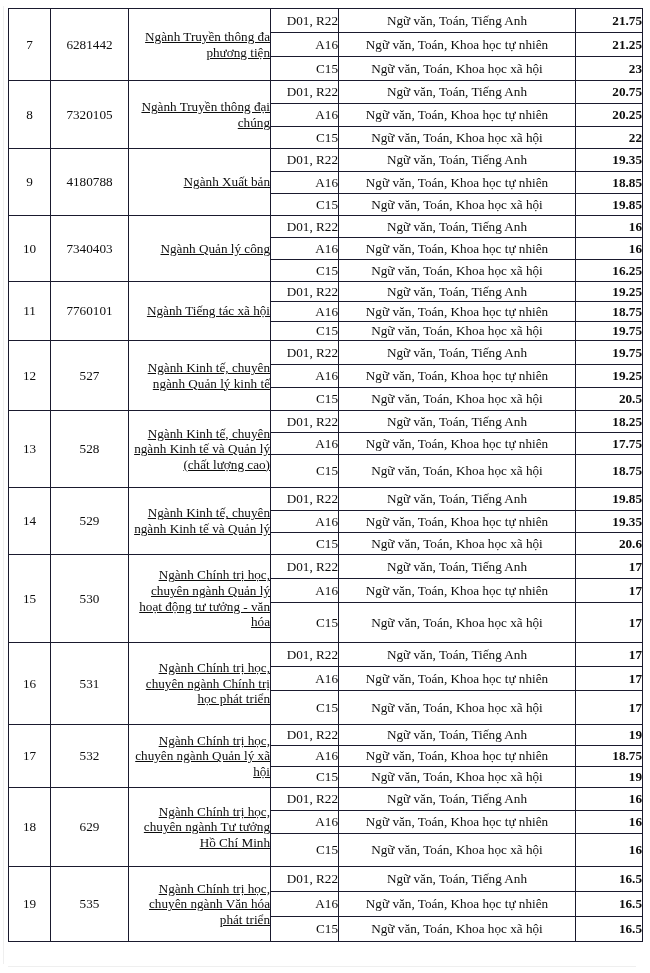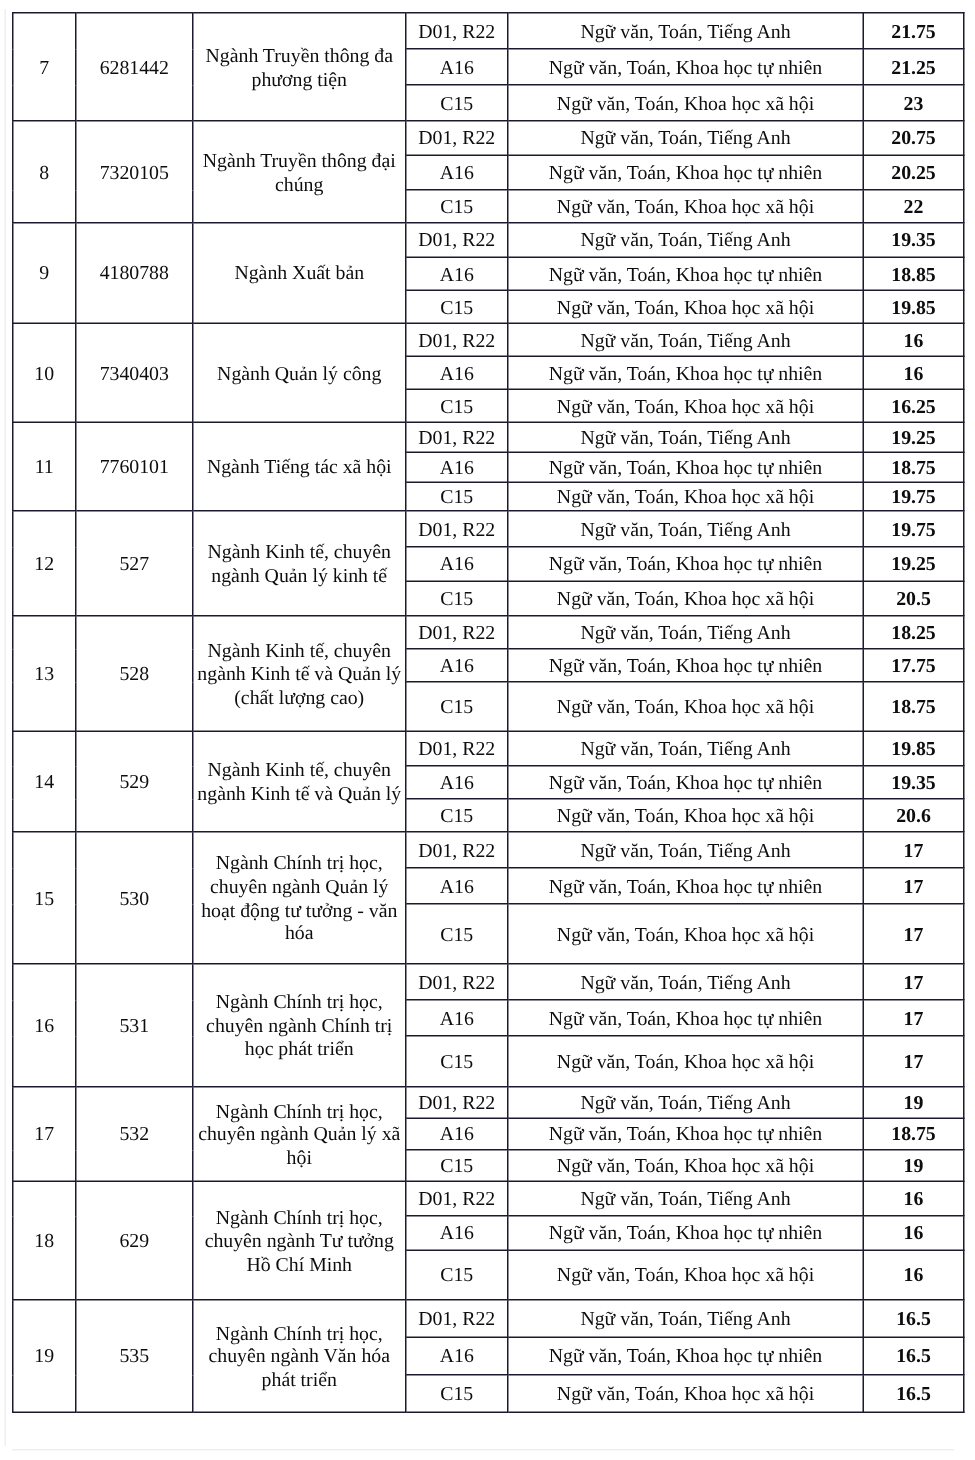--- a/index.html
+++ b/index.html
@@ -52,44 +52,45 @@
   col.c-score { width: 67px; }
 
   td.stt,
   td.code {
     text-align: center;
     vertical-align: middle;
     font-size: 13.6px;
   }
 
   td.major {
-    text-align: center;
+    text-align: right;
     vertical-align: top;
     padding: 2px 2px 2px 4px;
     font-size: 13.6px;
     line-height: 1.33;
+    text-decoration: underline;
   }
 
   td.block {
-    text-align: center;
+    text-align: right;
     vertical-align: middle;
     font-size: 13.4px;
     padding: 1px 0;
   }
 
   td.subject {
     text-align: center;
     vertical-align: middle;
     padding: 1px 2px 1px 5px;
     font-size: 13.4px;
     white-space: nowrap;
   }
 
   td.score {
-    text-align: center;
+    text-align: right;
     vertical-align: middle;
     font-weight: bold;
     font-size: 13.6px;
     padding: 1px 0;
   }
 
   
   .scan-edge {
     position: absolute;
     background: #c9c9c9;

